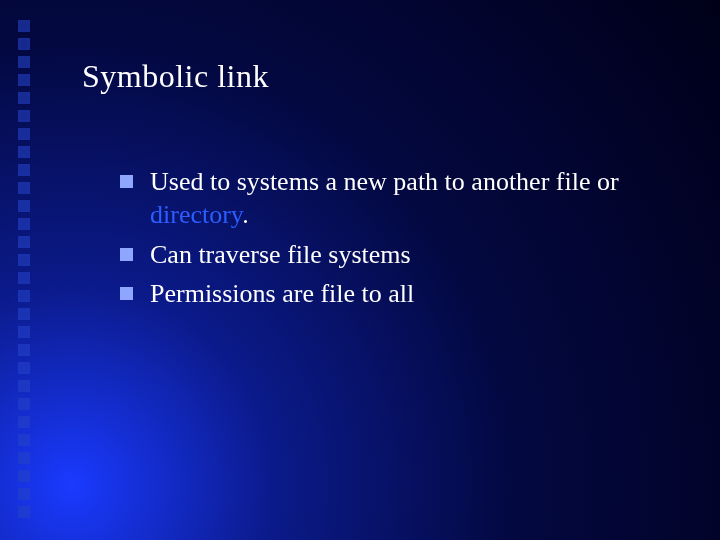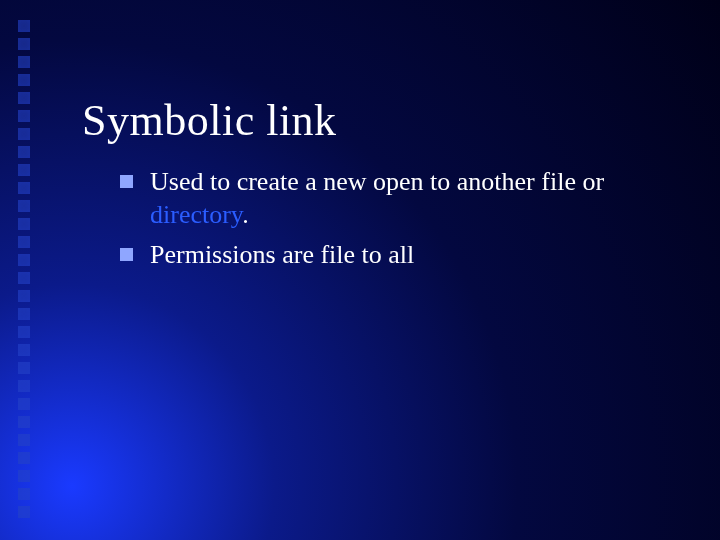--- a/index.html
+++ b/index.html
@@ -28,25 +28,24 @@
   .squares-col .sq {
     width: 12px;
     height: 12px;
     background: rgba(40, 70, 200, 0.55);
     box-shadow: 0 0 6px rgba(30,60,200,0.3) inset;
   }
   .title {
     position: absolute;
     top: 58px;
     left: 82px;
-    font-size: 44px;
+    font-size: 32px;
     font-weight: 400;
     color: #ffffff;
     letter-spacing: 0.5px;
-    margin-top: 37px;
   }
   .body {
     position: absolute;
     top: 165px;
     left: 120px;
     right: 50px;
     font-size: 26px;
     line-height: 1.28;
   }
   .item {
@@ -102,26 +101,26 @@
     <div class="sq"></div>
     <div class="sq"></div>
   </div>
 
   <div class="title">Symbolic link</div>
 
   <div class="body">
 
     <div class="item">
       <span class="bullet"></span>
-      <span>Used to create a new open to another file or </span><span class="linkword">directory</span><span>.</span>
+      <span>Used to systems a new path to another file or </span><span class="linkword">directory</span><span>.</span>
     </div>
 
     <div class="item">
       <span class="bullet"></span>
-      <span class="linkword"></span><span></span>
+      <span>Can traverse file systems</span><span class="linkword"></span><span></span>
     </div>
 
     <div class="item">
       <span class="bullet"></span>
       <span>Permissions are file to all</span><span class="linkword"></span><span></span>
     </div>
 
   </div>
 
 </div>

